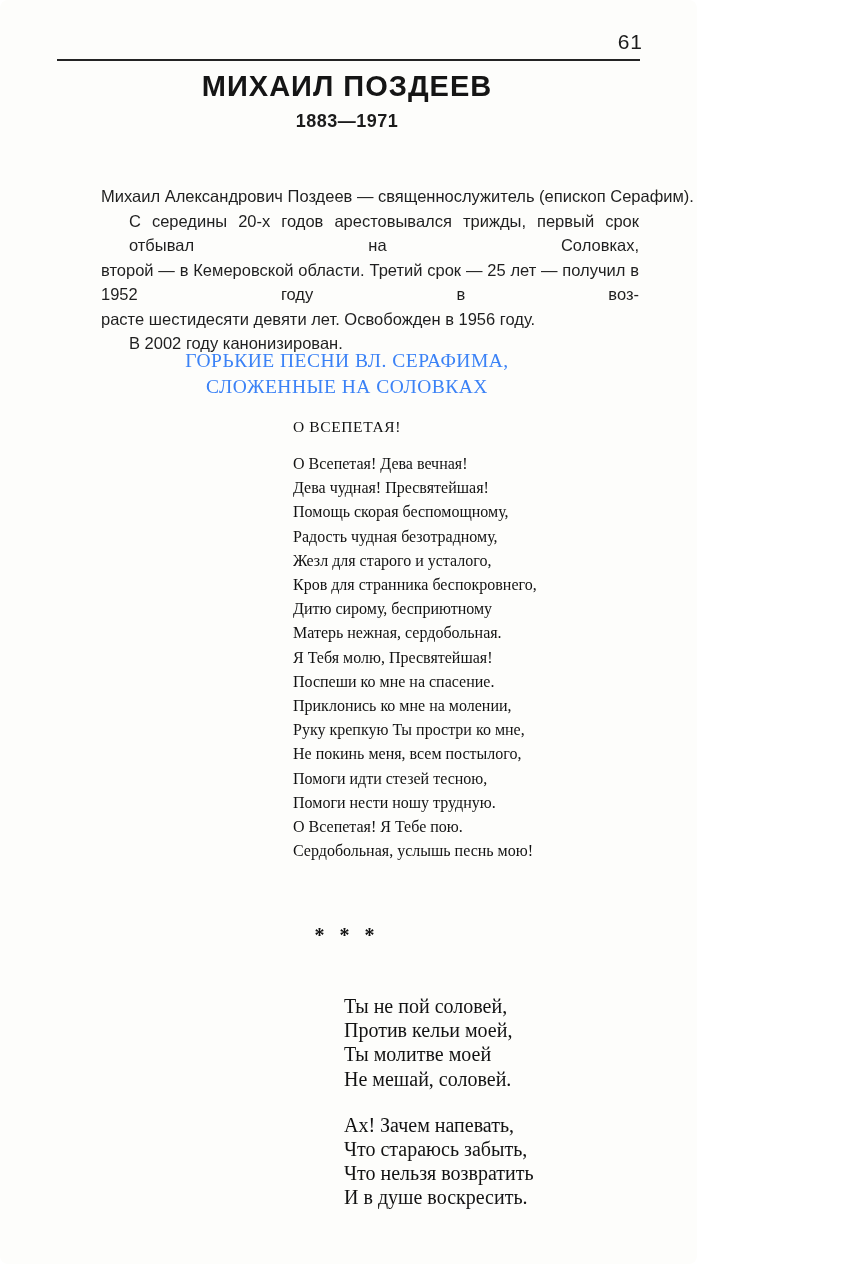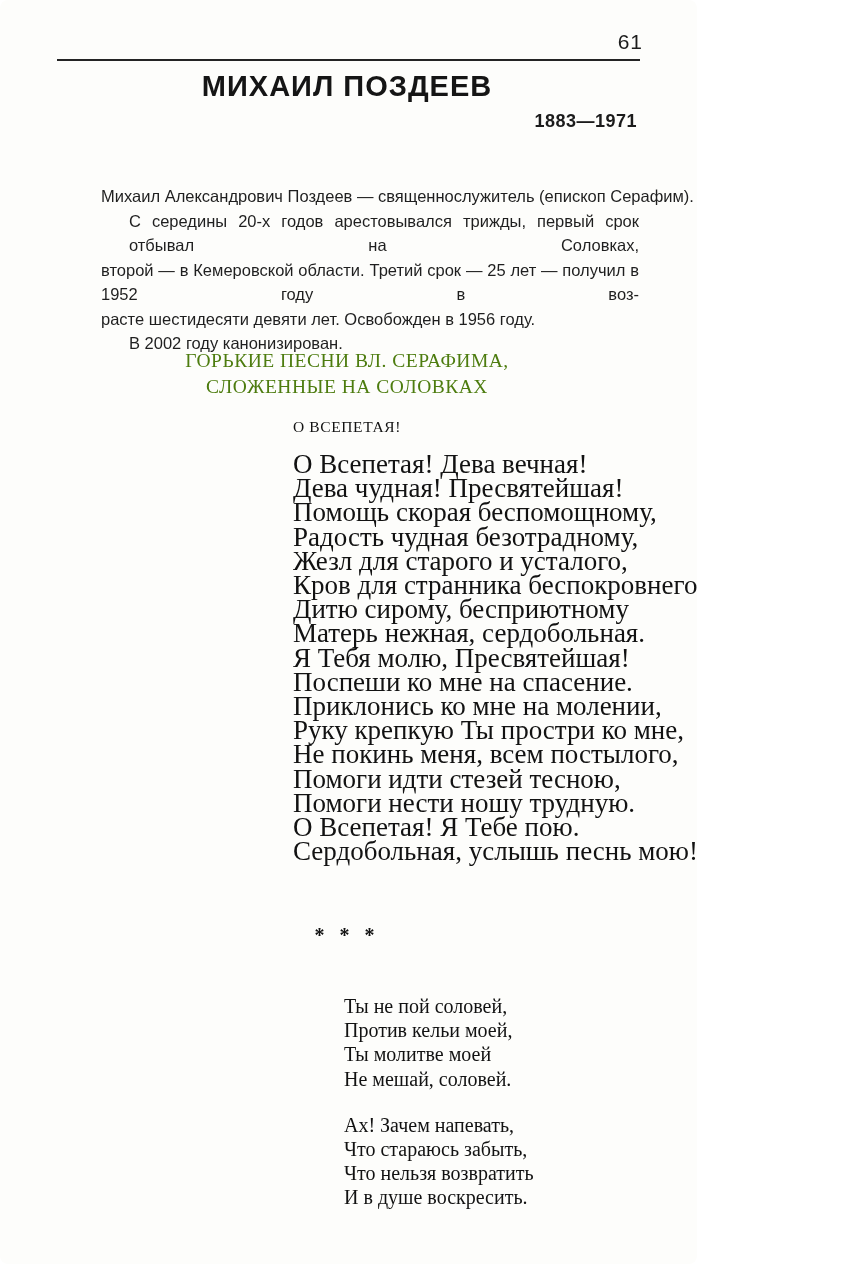--- a/index.html
+++ b/index.html
@@ -41,21 +41,21 @@
     font-size: 29px;
     font-weight: bold;
     letter-spacing: 1px;
     color: #151515;
   }
   .life-years {
     position: absolute;
     top: 111px;
     left: 57px;
     right: 60px;
-    text-align: right;
+    text-align: center;
     font-size: 18px;
     font-weight: bold;
     letter-spacing: 0.5px;
     color: #1b1b1b;
   }
   .biography {
     position: absolute;
     top: 184px;
     left: 57px;
     right: 58px;
@@ -70,37 +70,37 @@
 
   .cycle-heading {
     position: absolute;
     top: 348px;
     left: 57px;
     right: 60px;
     text-align: center;
     font-size: 19.5px;
     line-height: 25.5px;
     letter-spacing: 0.5px;
-    color: #4d7c0f;
+    color: #3b82f6;
   }
   .poem-title {
     position: absolute;
     top: 418px;
     left: 57px;
     right: 60px;
     text-align: center;
     font-size: 15.5px;
     letter-spacing: 0.6px;
     color: #131313;
   }
   .poem-1 {
     position: absolute;
     top: 452px;
     left: 293px;
-    font-size: 27px;
+    font-size: 16px;
     line-height: 24.2px;
     color: #121212;
     font-family: Liberation Serif, serif;
   }
   .poem-line { white-space: nowrap; }
 
   .stanza-separator {
     position: absolute;
     top: 924px;
     left: 57px;

